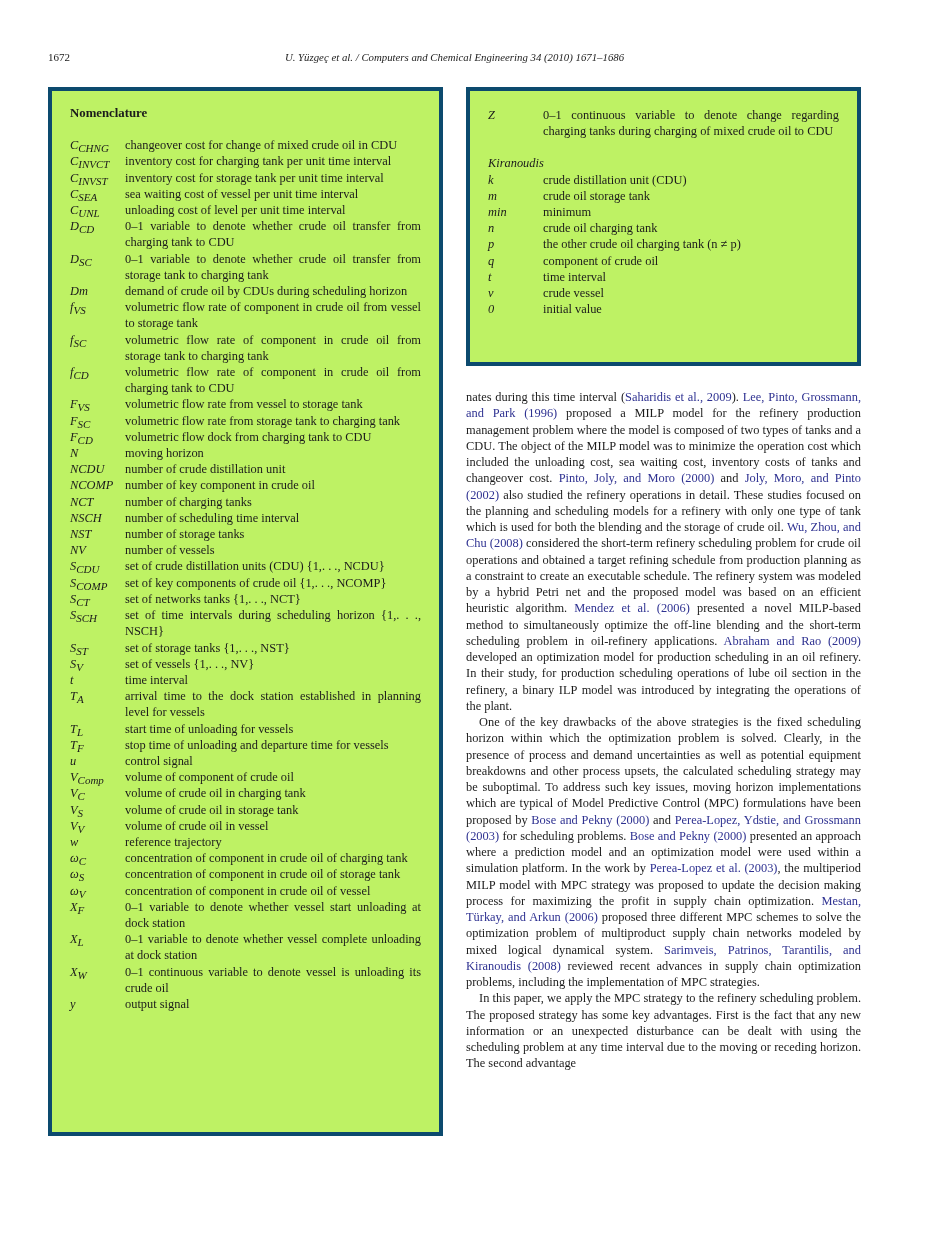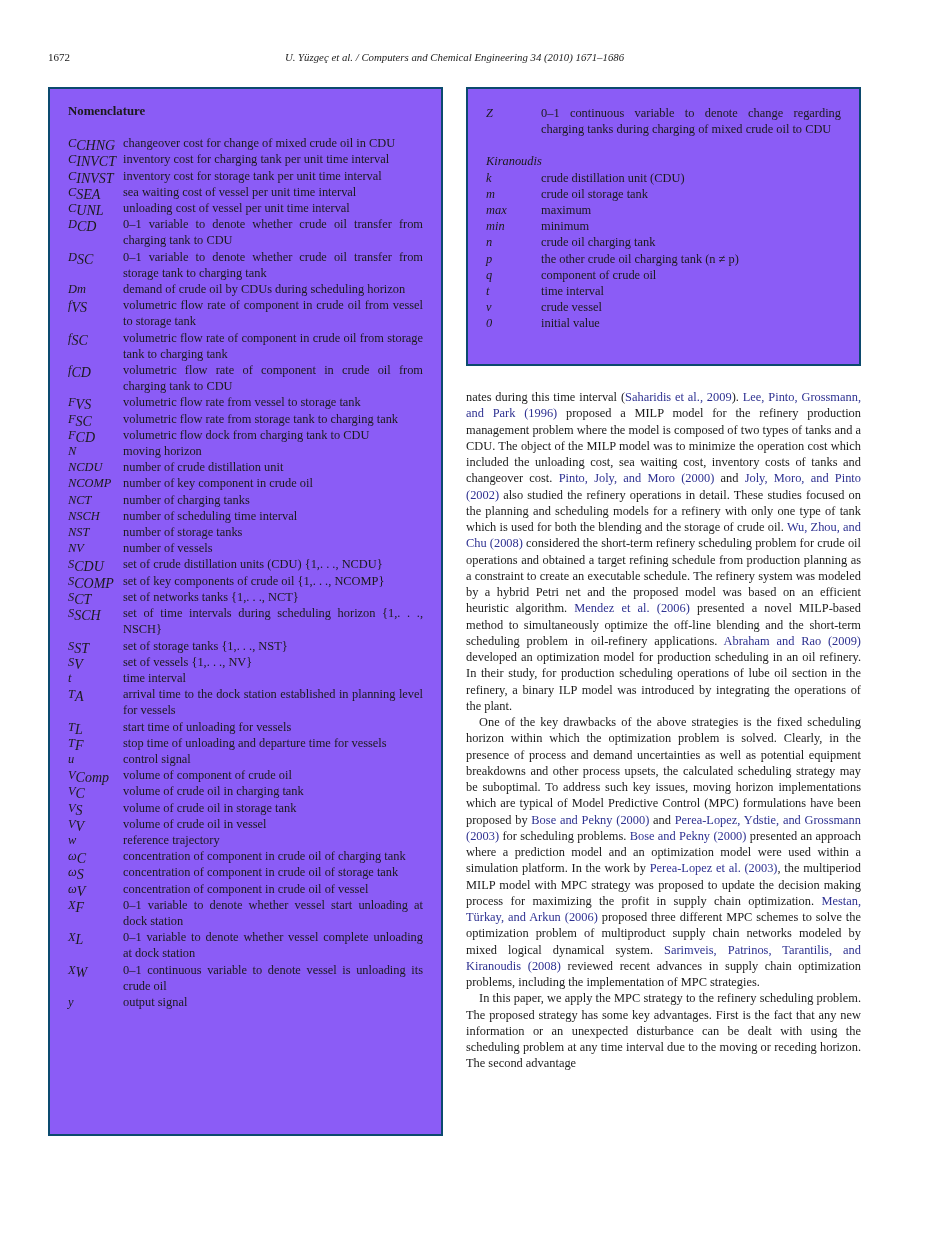--- a/index.html
+++ b/index.html
@@ -5,27 +5,27 @@
   :root { --cite:#2e3191; --ink:#1b1b1b; }
   html,body{margin:0;padding:0;}
   body{
     width:926px;height:1234px;background:#ffffff;position:relative;
     font-family:"Liberation Serif","DejaVu Serif",serif;color:var(--ink);
     overflow:hidden;
   }
   .header{position:absolute;top:51px;left:48px;width:813px;height:16px;font-size:11px;}
   .pagenum{position:absolute;left:0;top:0;}
   .running-title{position:absolute;left:0;right:0;top:0;text-align:center;font-style:italic;font-size:10.8px;}
-  .box{position:absolute;border:2px solid #0c4a6e;box-sizing:border-box;overflow:hidden;background:#8b5cf6;}
+  .box{position:absolute;border:4px solid #0c4a6e;box-sizing:border-box;overflow:hidden;background:#bef264;}
   .nom-box{left:48px;top:87px;width:395px;height:1049px;padding:14px 18px;}
   .cont-box{left:466px;top:87px;width:395px;height:279px;padding:16px 18px;}
   .nom-title{font-weight:bold;font-size:12.8px;line-height:16.2px;margin:0 0 16px 0;}
   .nom-row{display:flex;font-size:12.4px;line-height:16.2px;}
   .term{flex:0 0 55px;width:55px;font-style:italic;white-space:nowrap;}
-  .term sub{font-style:italic;font-size:14px;vertical-align:sub;line-height:0;}
+  .term sub{font-style:italic;font-size:11px;vertical-align:sub;line-height:0;}
   .def{flex:1;text-align:justify;}
   .subs-heading{font-style:italic;font-size:12.4px;line-height:16.2px;margin:16px 0 0 0;}
   .body-col{position:absolute;left:466px;top:389px;width:395px;font-size:12.4px;line-height:16.25px;}
   p.body-p{margin:0;text-align:justify;}
   p.body-p.indent{text-indent:13px;}
   .cite{color:var(--cite);}
 </style>
 </head>
 <body>
 
@@ -53,21 +53,21 @@
         <span class="def">inventory cost for storage tank per unit time interval</span>
       </div>
 
       <div class="nom-row">
         <span class="term"><span>C</span><sub>SEA</sub></span>
         <span class="def">sea waiting cost of vessel per unit time interval</span>
       </div>
 
       <div class="nom-row">
         <span class="term"><span>C</span><sub>UNL</sub></span>
-        <span class="def">unloading cost of vessel per unit time interval</span>
+        <span class="def">unloading cost of level per unit time interval</span>
       </div>
 
       <div class="nom-row">
         <span class="term"><span>D</span><sub>CD</sub></span>
         <span class="def">0–1 variable to denote whether crude oil transfer from charging tank to CDU</span>
       </div>
 
       <div class="nom-row">
         <span class="term"><span>D</span><sub>SC</sub></span>
         <span class="def">0–1 variable to denote whether crude oil transfer from storage tank to charging tank</span>
@@ -274,24 +274,20 @@
       <div class="nom-row">
         <span class="term"><span>k</span></span>
         <span class="def">crude distillation unit (CDU)</span>
       </div>
 
       <div class="nom-row">
         <span class="term"><span>m</span></span>
         <span class="def">crude oil storage tank</span>
       </div>
 
-      <div class="nom-row">
-        <span class="term"><span>max</span></span>
-        <span class="def">maximum</span>
-      </div>
 
       <div class="nom-row">
         <span class="term"><span>min</span></span>
         <span class="def">minimum</span>
       </div>
 
       <div class="nom-row">
         <span class="term"><span>n</span></span>
         <span class="def">crude oil charging tank</span>
       </div>

